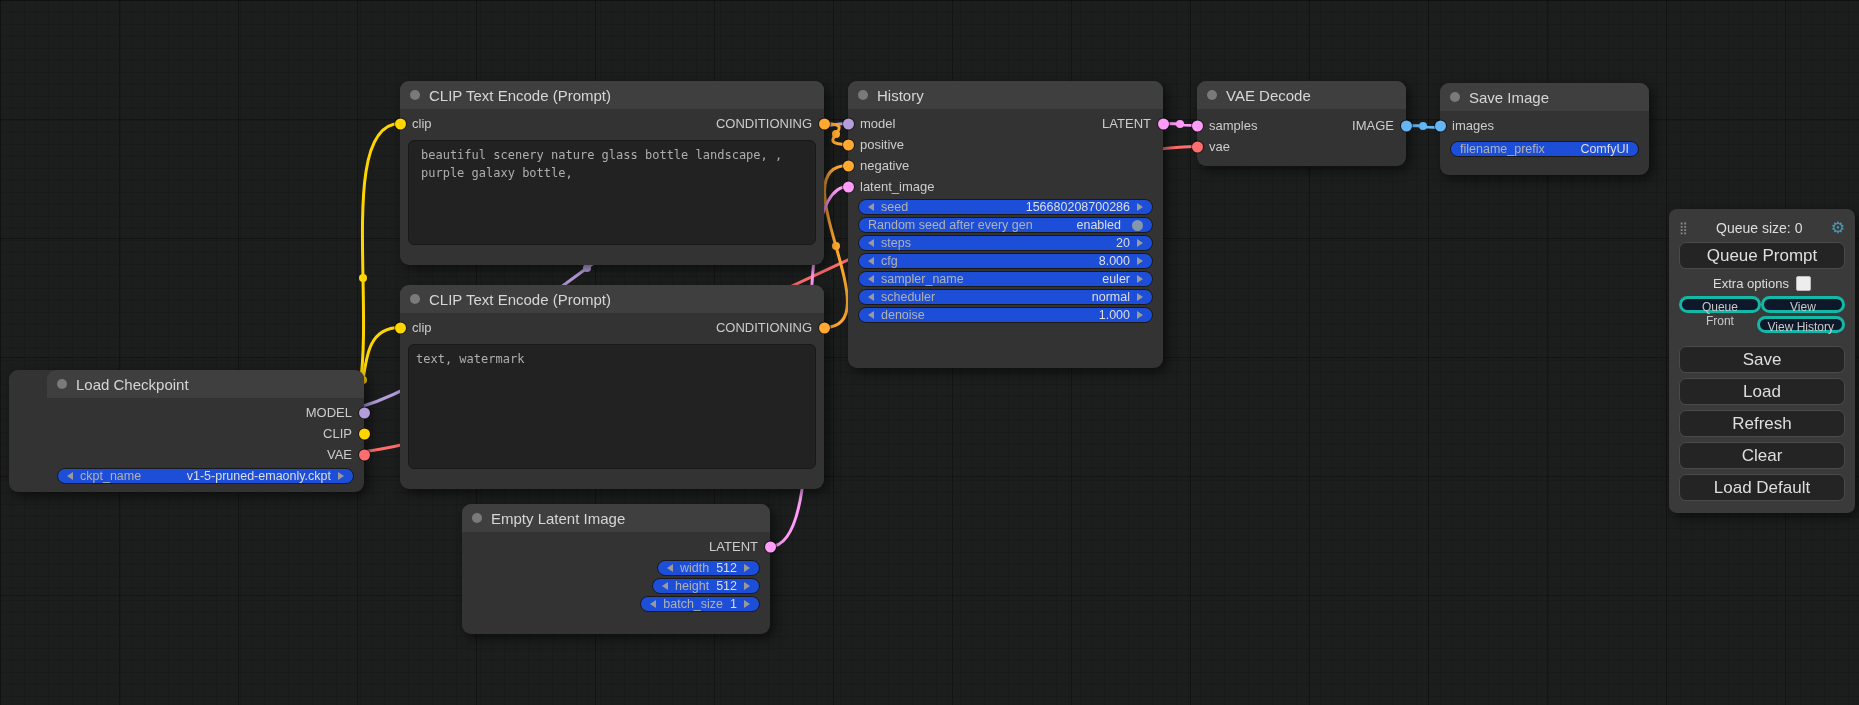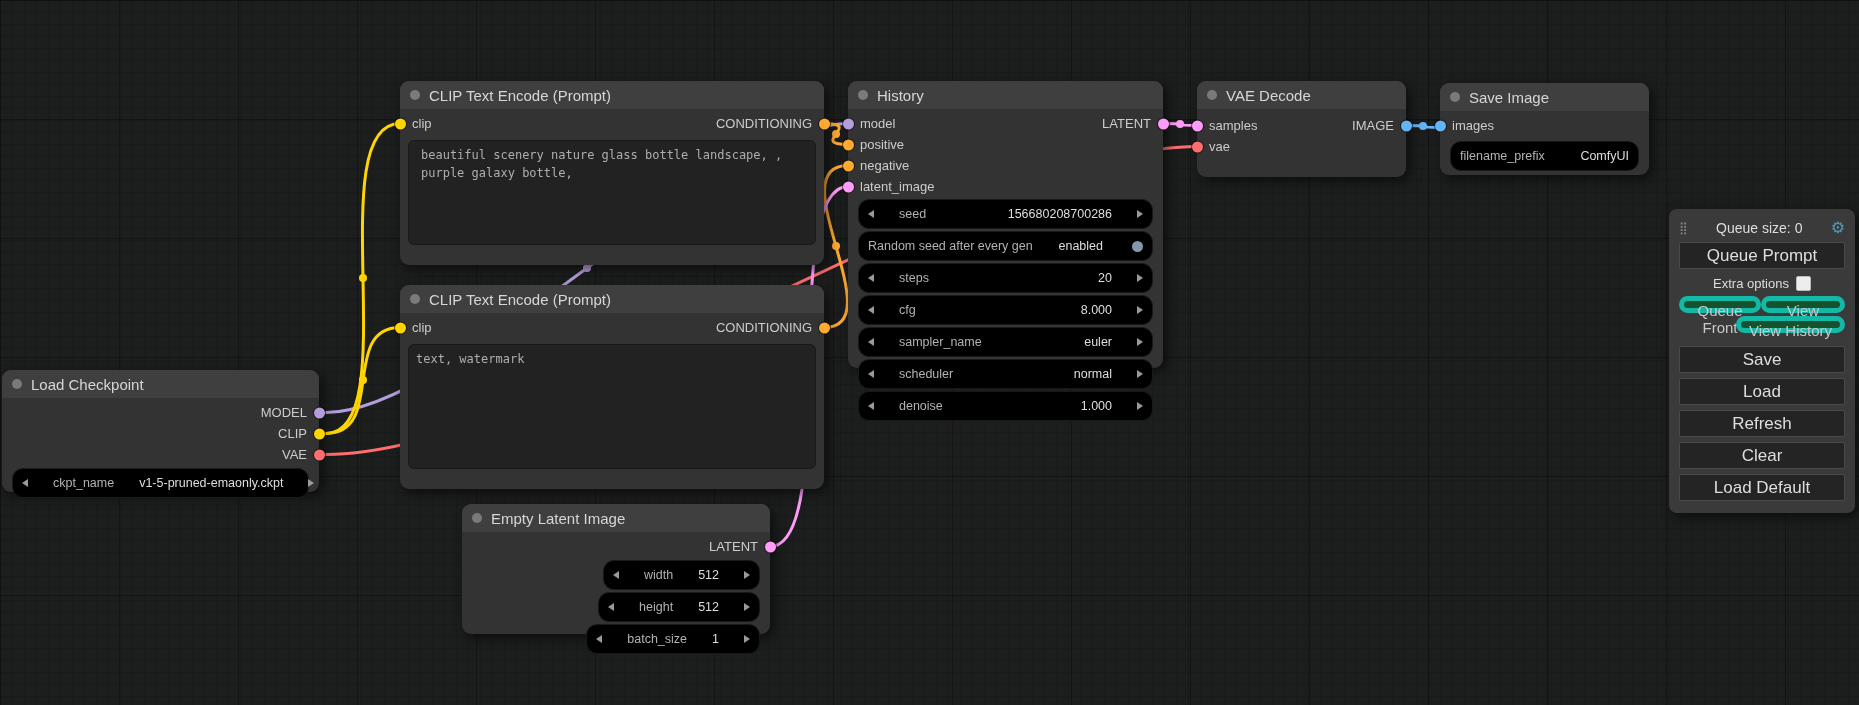--- a/index.html
+++ b/index.html
@@ -34,68 +34,68 @@
   .slot-row.out-only{justify-content:flex-end;}
   .slot-row.in-only{justify-content:flex-start;}
   .slot-label{font-size:13px;color:#cccccc;white-space:nowrap;}
   .port{position:absolute;width:11px;height:11px;border-radius:50%;top:50%;
     transform:translateY(-50%);box-shadow:0 0 0 1px rgba(0,0,0,.5);}
   .port.in{left:-5.5px}.port.out{right:-5.5px}
   .c-model{background:#B39DDB}.c-clip{background:#FFD500}.c-vae{background:#FF6E6E}
   .c-cond{background:#FFA931}.c-latent{background:#FF9CF9}.c-image{background:#64B5F6}
 
   .widgets{display:flex;flex-direction:column;gap:2px;padding:0 10px;}
-  .widget{height:30px;background:#000000;border:1px solid #191919;border-radius:11px;
-    display:flex;align-items:center;padding:0 9px;gap:25px;font-size:12.5px;box-sizing:border-box;}
+  .widget{height:16px;background:#1d4ed8;border:1px solid #191919;border-radius:11px;
+    display:flex;align-items:center;padding:0 9px;gap:7px;font-size:12.5px;box-sizing:border-box;}
   .w-label{color:#b2b2b2;white-space:nowrap;}
   .w-value{color:#dedede;margin-left:auto;white-space:nowrap;}
   .arr{width:0;height:0;border-top:4.5px solid transparent;border-bottom:4.5px solid transparent;flex:0 0 auto;}
   .arr.l{border-right:6px solid #9a9a9a;}
   .arr.r{border-left:6px solid #9a9a9a;}
   .toggle-dot{width:11px;height:11px;border-radius:50%;background:#8598ab;flex:0 0 auto;margin-left:4px;}
 
   .prompt{margin:6px 8px 8px;background:#222222;border:1px solid #191919;border-radius:6px;
     color:#aeaeae;font-family:"DejaVu Sans Mono",monospace;font-size:12px;line-height:1.5;
     padding:5px 7px;white-space:pre-wrap;overflow:hidden;}
 
   
-  .n-lc{left:2px;top:370px;width:317px;height:122px;}
+  .n-lc{left:9px;top:370px;width:317px;height:122px;padding-left:38px;}
   .n-lc .widgets{margin-top:3px;}
   .n-cte1{left:400px;top:81px;width:424px;height:184px;}
   .n-cte1 .prompt{height:93px;padding-left:12px;}
   .n-cte2{left:400px;top:285px;width:424px;height:204px;}
   .n-cte2 .prompt{height:113px;}
   .n-eli{left:462px;top:504px;width:308px;height:130px;}
   .n-eli .widgets{margin-top:3px;align-items:flex-end;}
   .n-ks{left:848px;top:81px;width:315px;height:287px;}
   .n-ks .widgets{margin-top:2px;}
-  .n-vd{left:1197px;top:81px;width:209px;height:96px;}
+  .n-vd{left:1197px;top:81px;width:209px;height:85px;}
   .n-vd .slots{padding-top:6px;}
   .n-si{left:1440px;top:83px;width:209px;height:92px;}
   .n-si .widgets{margin-top:5px;}
 
   
   .queue-panel{position:absolute;left:1669px;top:209px;width:186px;box-sizing:border-box;
     background:#3a3a3a;border-radius:8px;box-shadow:4px 4px 12px rgba(0,0,0,.55);
     padding:8px 10px 12px;z-index:3;display:flex;flex-direction:column;}
   .qp-header{display:flex;align-items:center;height:22px;}
   .drag-handle{color:#8a8a8a;font-size:12px;cursor:grab;}
   .qp-title{flex:1;text-align:center;color:#dddddd;font-size:14px;}
   .gear{color:#4a9ab8;font-size:16px;cursor:pointer;line-height:1;}
-  .btn{background:#242424;border:1px solid #4a4a4a;border-radius:2px;color:#dedede;
+  .btn{background:#242424;border:1px solid #4a4a4a;border-radius:7px;color:#dedede;
     font-family:inherit;cursor:pointer;}
   .btn-big{height:27px;font-size:17px;margin-top:5px;width:100%;}
   .btn-queue{margin-top:3px;}
   .extra-row{display:flex;align-items:center;justify-content:center;gap:7px;margin-top:7px;
     color:#dddddd;font-size:13px;}
   .checkbox{width:13px;height:13px;background:#ededed;border-radius:2px;border:1px solid #bbb;}
   .small-row{display:flex;justify-content:space-between;margin-top:5px;}
   .small-row.center{justify-content:flex-end;margin-top:3px;}
-  .btn-small{background:#14532d;border:5px solid #14b8a6;border-radius:9px;color:#c8c8c8;
-    font-size:15px;padding:1px 8px;height:17px;font-family:inherit;cursor:pointer;}
+  .btn-small{background:#0f172a;border:3px solid #14b8a6;border-radius:9px;color:#c8c8c8;
+    font-size:12px;padding:1px 8px;height:17px;font-family:inherit;cursor:pointer;}
   .btn-save{margin-top:13px;}
 </style>
 </head>
 <body>
 
 <div id="stage">
 
   <svg id="wires" width="1859" height="705">
     <path class="lk s-model" d="M 326 412.5 C 456 412.5, 718 123.5, 848 123.5"></path>
     <path class="lk s-clip" d="M 326 433.5 C 406 433.5, 320 123.5, 400 123.5"></path>

